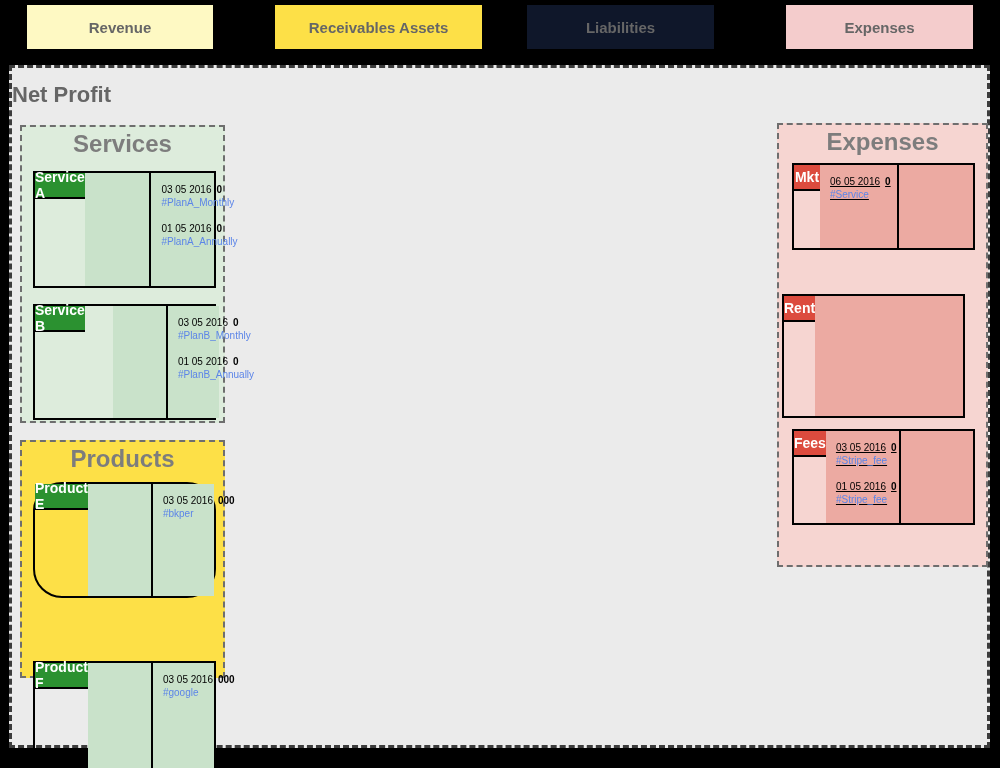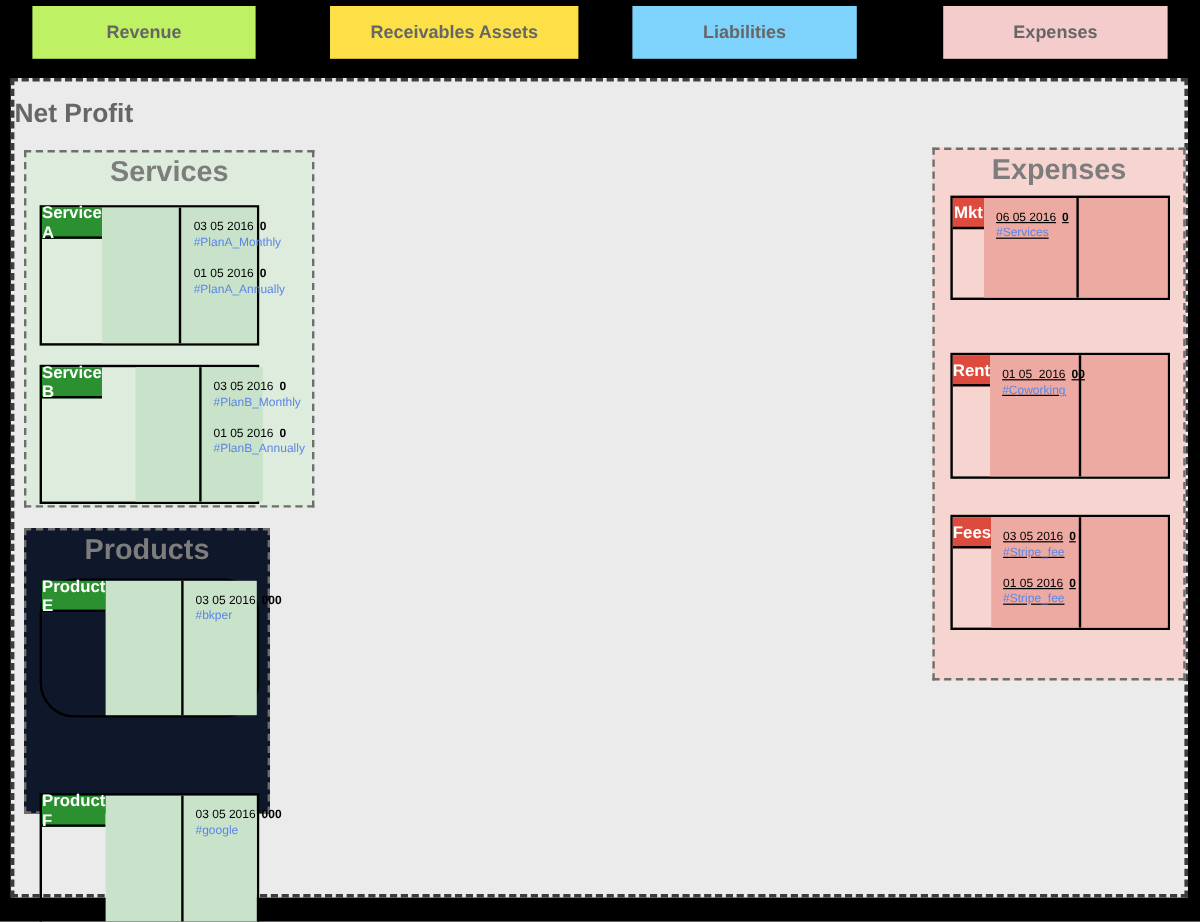--- a/index.html
+++ b/index.html
@@ -16,23 +16,23 @@
     position: absolute;
     top: 5px;
     height: 44px;
     display: flex;
     align-items: center;
     justify-content: center;
     font-weight: bold;
     font-size: 15px;
     color: #666666;
   }
-  .legend-revenue     { left: 27px;  width: 186px; background: #bef264; }
+  .legend-revenue     { left: 27px;  width: 186px; background: #fef9c3; }
   .legend-receivables { left: 275px; width: 207px; background: #fde047; }
-  .legend-liabilities { left: 527px; width: 187px; background: #7dd3fc; }
+  .legend-liabilities { left: 527px; width: 187px; background: #0f172a; }
   .legend-expenses    { left: 786px; width: 187px; background: #f4cccc; }
 
   
   .net-profit {
     position: absolute;
     left: 9px; top: 65px;
     width: 981px; height: 683px;
     background: #ebebeb;
     border: 3px dashed #3c3c3c;
   }
@@ -50,22 +50,22 @@
     border: 2px dashed #6e6e6e;
   }
   .section-title {
     position: absolute;
     top: 3px; left: 0; right: 0;
     text-align: center;
     font-size: 24px;
     font-weight: bold;
     color: #7d7d7d;
   }
-  .section-services { left: 8px;  top: 57px;  width: 242px; height: 298px; background: #ddecdc; padding-left: 12px; }
-  .section-products { left: 8px;  top: 372px; width: 205px; height: 238px; background: #0f172a; padding-left: 40px; }
+  .section-services { left: 8px;  top: 57px;  width: 205px; height: 298px; background: #ddecdc; padding-left: 12px; }
+  .section-products { left: 8px;  top: 372px; width: 205px; height: 238px; background: #fde047; padding-left: 40px; }
   .section-expenses { left: 765px; top: 55px; width: 211px; height: 444px; background: #f6d5d1; }
 
   
   .card {
     position: absolute;
     border: 2px solid #000000;
     display: flex;
     flex-direction: row;
   }
   .card-header {
@@ -85,21 +85,21 @@
   .card-green .card-body { background: #c9e2ca; }
   .card-red   .card-body { background: #ecaaa2; text-decoration: underline; }
   .col { width: 50%; padding: 10px 4px 0 10px; }
   .col + .col { border-left: 2px solid #000000; }
 
   .card-service-a { left: 11px; top: 44px;  width: 183px; height: 117px; }
   .card-service-b { left: 11px; top: 177px; width: 183px; height: 116px; gap: 28px; }
   .card-product-e { left: 11px; top: 40px;  width: 183px; height: 116px; border-radius: 29px; }
   .card-product-f { left: 11px; top: 175px; width: 183px; height: 115px; margin-top: 44px; }
   .card-mkt  { left: 13px; top: 38px;  width: 183px; height: 87px; }
-  .card-rent { left: 13px; top: 169px; width: 183px; height: 105px; }
+  .card-rent { left: 3px; top: 169px; width: 183px; height: 124px; }
   .card-fees { left: 13px; top: 304px; width: 183px; height: 96px; }
 
   
   .entry { margin-bottom: 13px; }
   .entry-date {
     font-size: 10px;
     line-height: 13px;
     color: #000000;
     white-space: pre;
   }
@@ -202,36 +202,30 @@
 
   <div class="section section-expenses">
     <div class="section-title">Expenses</div>
 
     <div class="card card-red card-mkt">
       <div class="card-header">Mkt</div>
       <div class="card-body">
         <div class="col">
             <div class="entry">
               <div class="entry-date"><span>06 05 2016</span><b>0</b></div>
-              <a class="entry-tag">#Services</a>
+              <a class="entry-tag">#Service</a>
             </div>
           </div>
         <div class="col"></div>
       </div>
     </div>
 
     <div class="card card-red card-rent">
       <div class="card-header">Rent</div>
       <div class="card-body">
-        <div class="col">
-            <div class="entry">
-              <div class="entry-date"><span>01 05  2016</span><b>00</b></div>
-              <a class="entry-tag">#Coworking</a>
-            </div>
-          </div>
         <div class="col"></div>
       </div>
     </div>
 
     <div class="card card-red card-fees">
       <div class="card-header">Fees</div>
       <div class="card-body">
         <div class="col">
             <div class="entry">
               <div class="entry-date"><span>03 05 2016</span><b>0</b></div>

